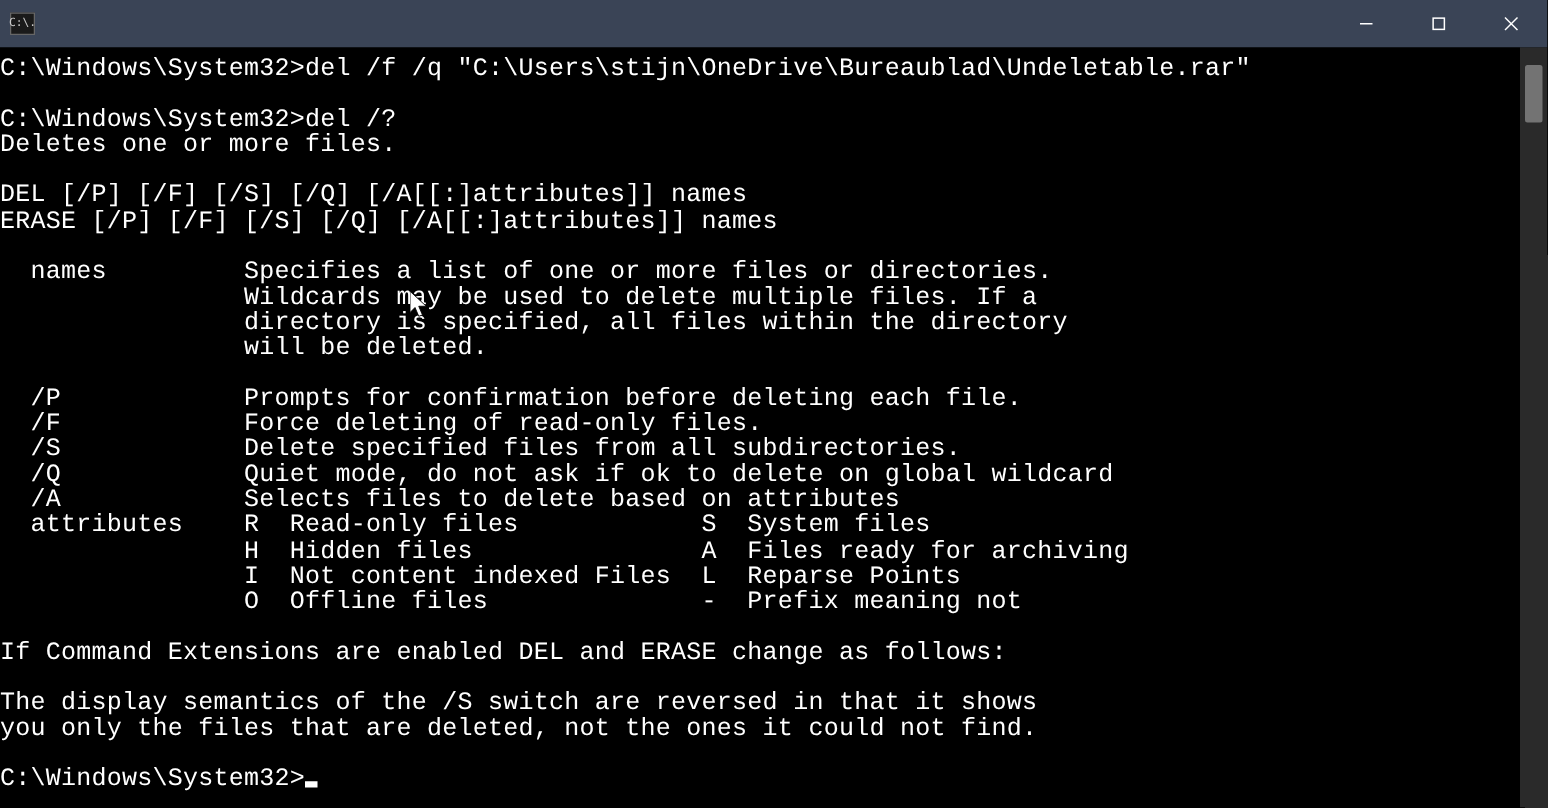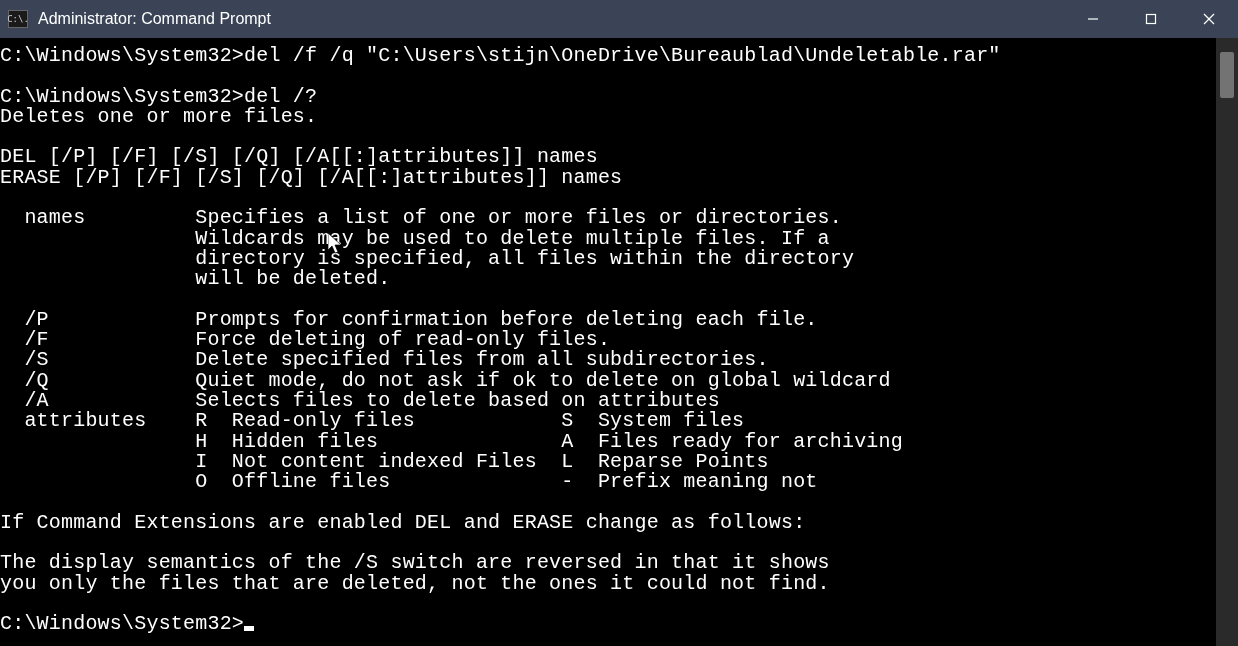--- a/index.html
+++ b/index.html
@@ -105,21 +105,20 @@
       pointer-events: none;
       z-index: 10;
     }
   </style>
 </head>
 <body>
 
 <div class="titlebar">
   <div class="titlebar-left">
     <div class="app-icon">C:\.</div>
-    <div class="title-text">Administrator: Command Prompt</div>
   </div>
   <div class="window-controls">
     <div class="win-btn">
       <svg width="12" height="12" viewBox="0 0 12 12">
           <line x1="1" y1="6" x2="11" y2="6" stroke="#fff" stroke-width="1.2"></line>
         </svg>
     </div>
     <div class="win-btn">
       <svg width="12" height="12" viewBox="0 0 12 12">
           <rect x="1.5" y="1.5" width="9" height="9" stroke="#fff" stroke-width="1.2" fill="none"></rect>

